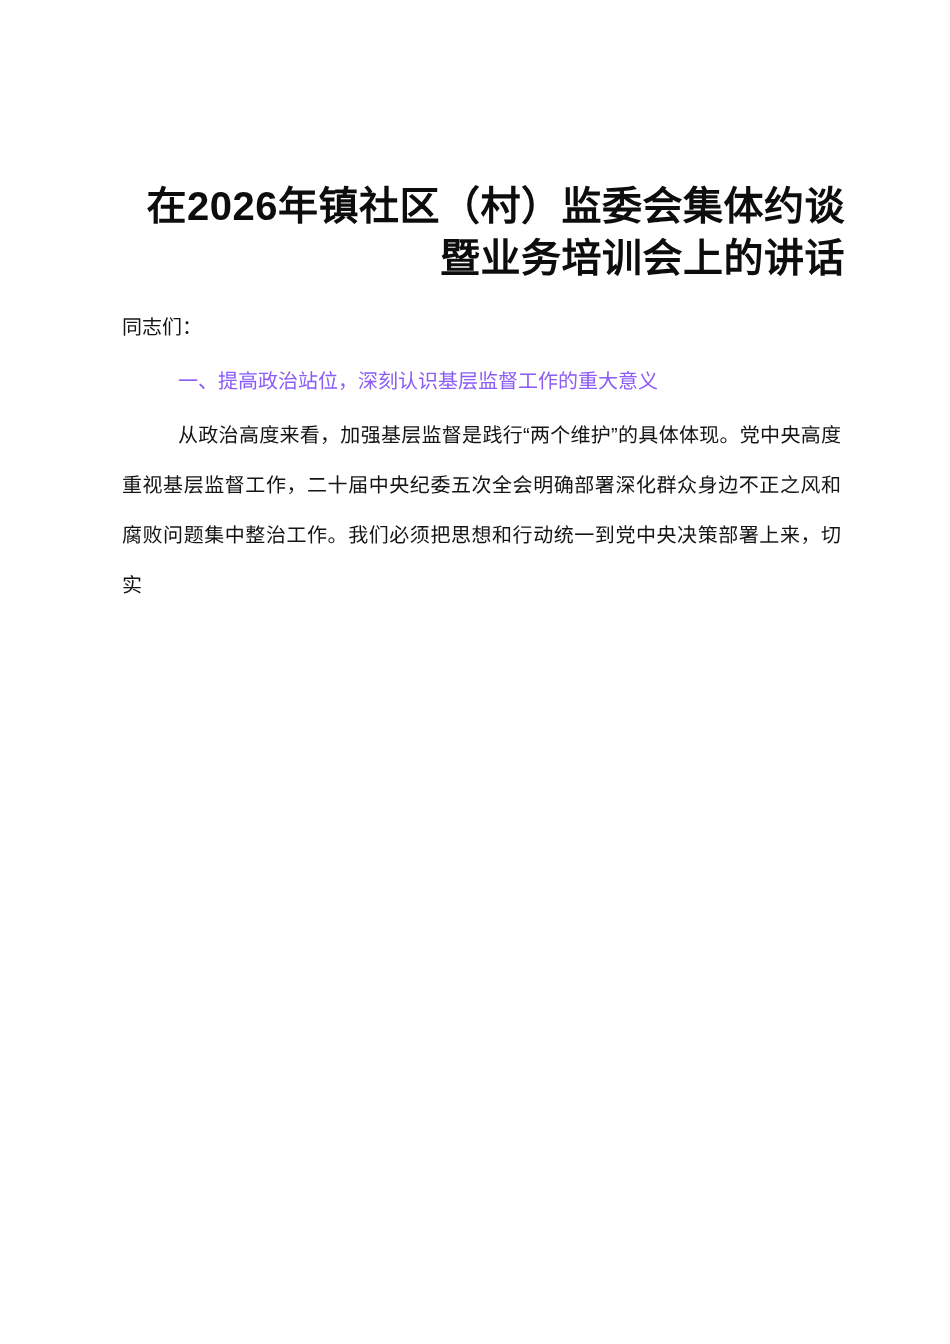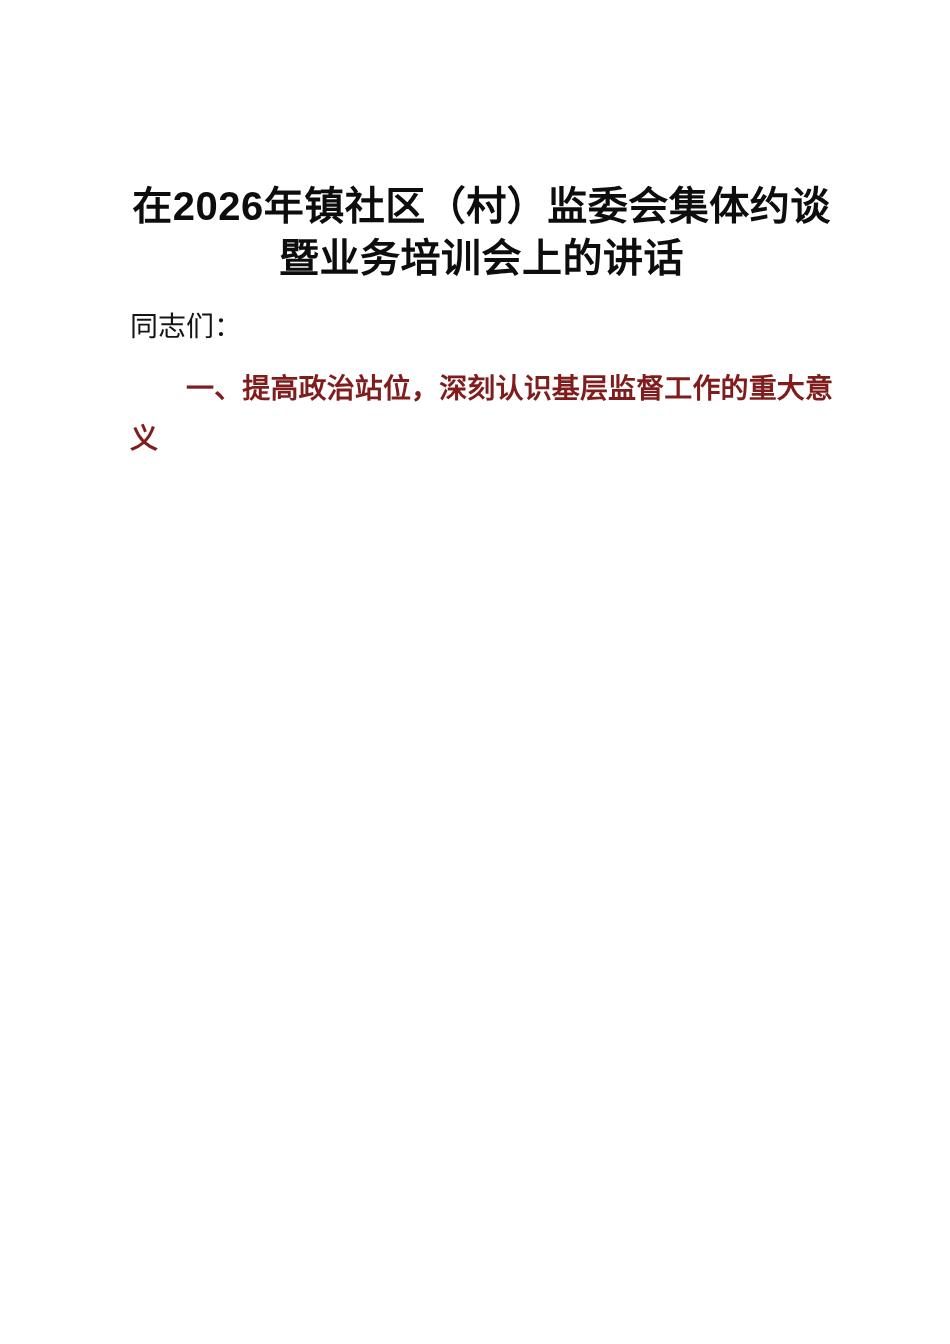--- a/index.html
+++ b/index.html
@@ -18,46 +18,47 @@
     font-family: "Liberation Sans", "DejaVu Sans", sans-serif;
     box-sizing: border-box;
     padding: 180px 105px 40px 118px;
     overflow: hidden;
   }
   .doc-title {
     margin: 0 0 18px 0;
     font-size: 40px;
     font-weight: 700;
     line-height: 52px;
-    text-align: center;
+    text-align: right;
     color: #0d0d0d;
     letter-spacing: 0.5px;
   }
   .para {
-    margin: 12px;
-    font-size: 28px;
+    margin: 4px;
+    font-size: 20px;
     line-height: 50px;
     text-align: justify;
     text-indent: 56px; 
     color: #141414;
     word-break: break-all;
   }
   .salutation {
     text-indent: 0;
   }
   .heading {
-    font-weight: 700;
-    color: #7f1d1d;
+    font-weight: 400;
+    color: #8b5cf6;
   }
 </style>
 </head>
 <body>
 
 <div class="page">
   <h1 class="doc-title">在2026年镇社区（村）监委会集体约谈暨业务培训会上的讲话</h1>
 
   <p class="para salutation">同志们：</p>
 
 
   <p class="para heading">一、提高政治站位，深刻认识基层监督工作的重大意义</p>
 
 
+  <p class="para">从政治高度来看，加强基层监督是践行“两个维护”的具体体现。党中央高度重视基层监督工作，二十届中央纪委五次全会明确部署深化群众身边不正之风和腐败问题集中整治工作。我们必须把思想和行动统一到党中央决策部署上来，切实</p>
 </div>
 
 </body></html>

